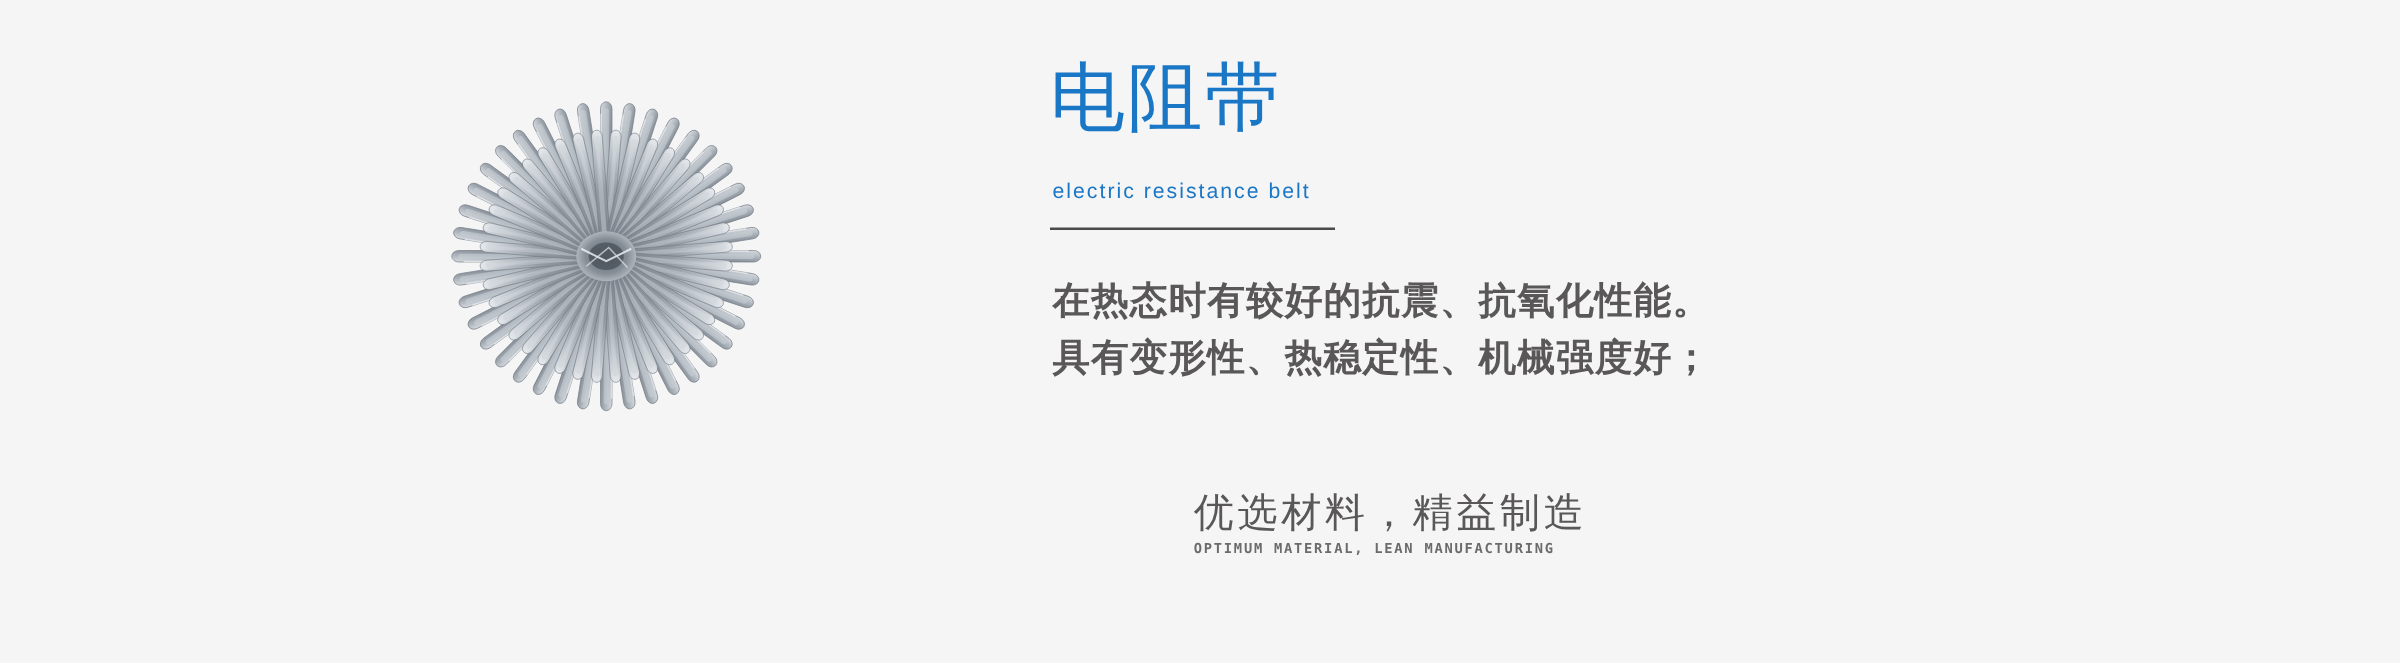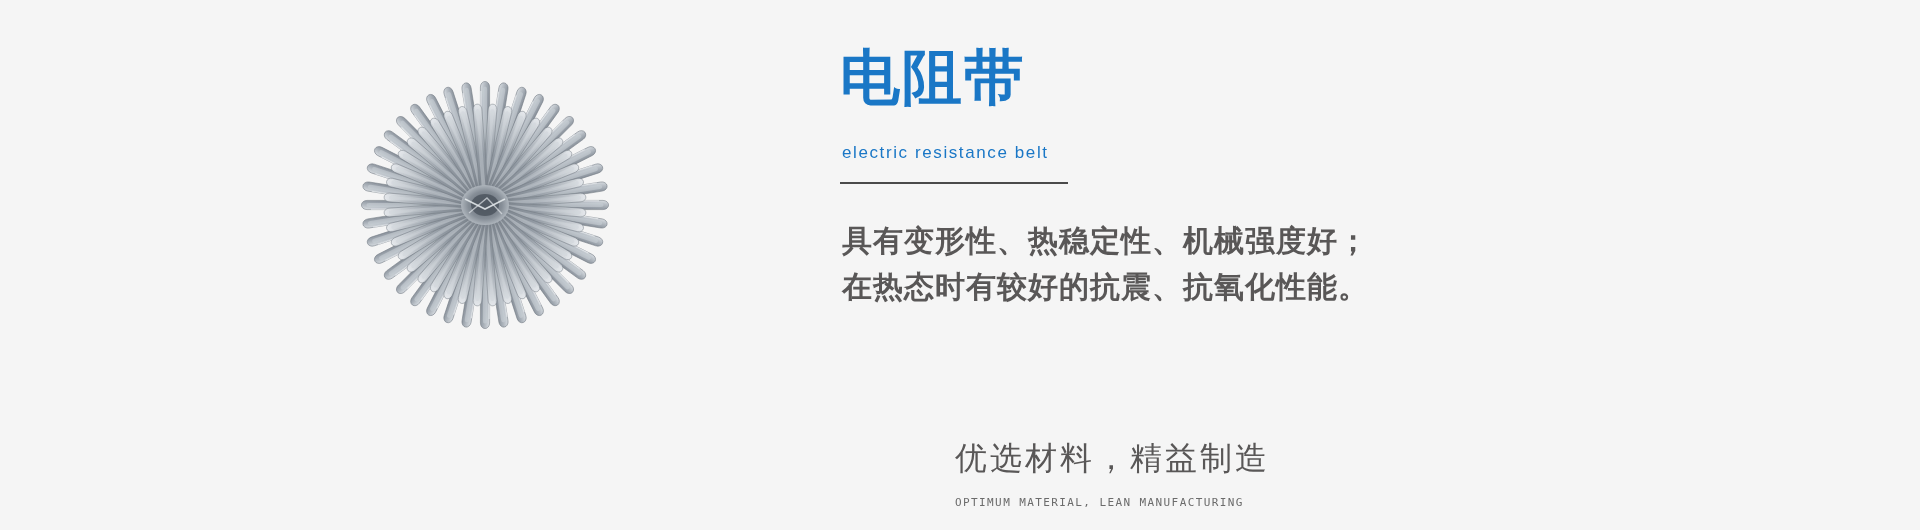--- a/index.html
+++ b/index.html
@@ -46,21 +46,21 @@
     width: 1000px;
     height: 530px;
   }
 
   .title-cn {
     position: absolute;
     left: 0;
     top: 46px;
     font-size: 60px;
     line-height: 64px;
-    font-weight: 700;
+    font-weight: 400;
     color: #1a77c6;
     letter-spacing: 2px;
     white-space: nowrap;
   }
 
   .title-en {
     position: absolute;
     left: 2px;
     top: 143px;
     font-size: 17px;
@@ -103,29 +103,28 @@
     text-align: left;
   }
 
   .tagline-cn {
     font-size: 32px;
     line-height: 40px;
     font-weight: 400;
     color: #595757;
     letter-spacing: 3px;
     white-space: nowrap;
-    margin-top: 48px;
   }
 
   .tagline-en {
-    margin-top: 18px;
+    margin-top: 2px;
     font-family: "DejaVu Sans Mono", "Liberation Mono", monospace;
     font-size: 11px;
     line-height: 14px;
-    font-weight: 400;
+    font-weight: 700;
     color: #6b6b6b;
     letter-spacing: 1.4px;
     white-space: nowrap;
   }
 </style>
 </head>
 <body>
 
 <div class="banner">
 
@@ -258,22 +257,22 @@
 
   <div class="content">
 
     <div class="title-cn">电阻带</div>
 
     <div class="title-en">electric resistance belt</div>
 
     <div class="divider"></div>
 
     <div class="desc">
+      <div class="desc-line">在热态时有较好的抗震、抗氧化性能。</div>
       <div class="desc-line">具有变形性、热稳定性、机械强度好；</div>
-      <div class="desc-line">在热态时有较好的抗震、抗氧化性能。</div>
     </div>
 
     <div class="tagline">
       <div class="tagline-cn">优选材料，精益制造</div>
       <div class="tagline-en">OPTIMUM MATERIAL, LEAN MANUFACTURING</div>
     </div>
 
   </div>
 </div>
 

